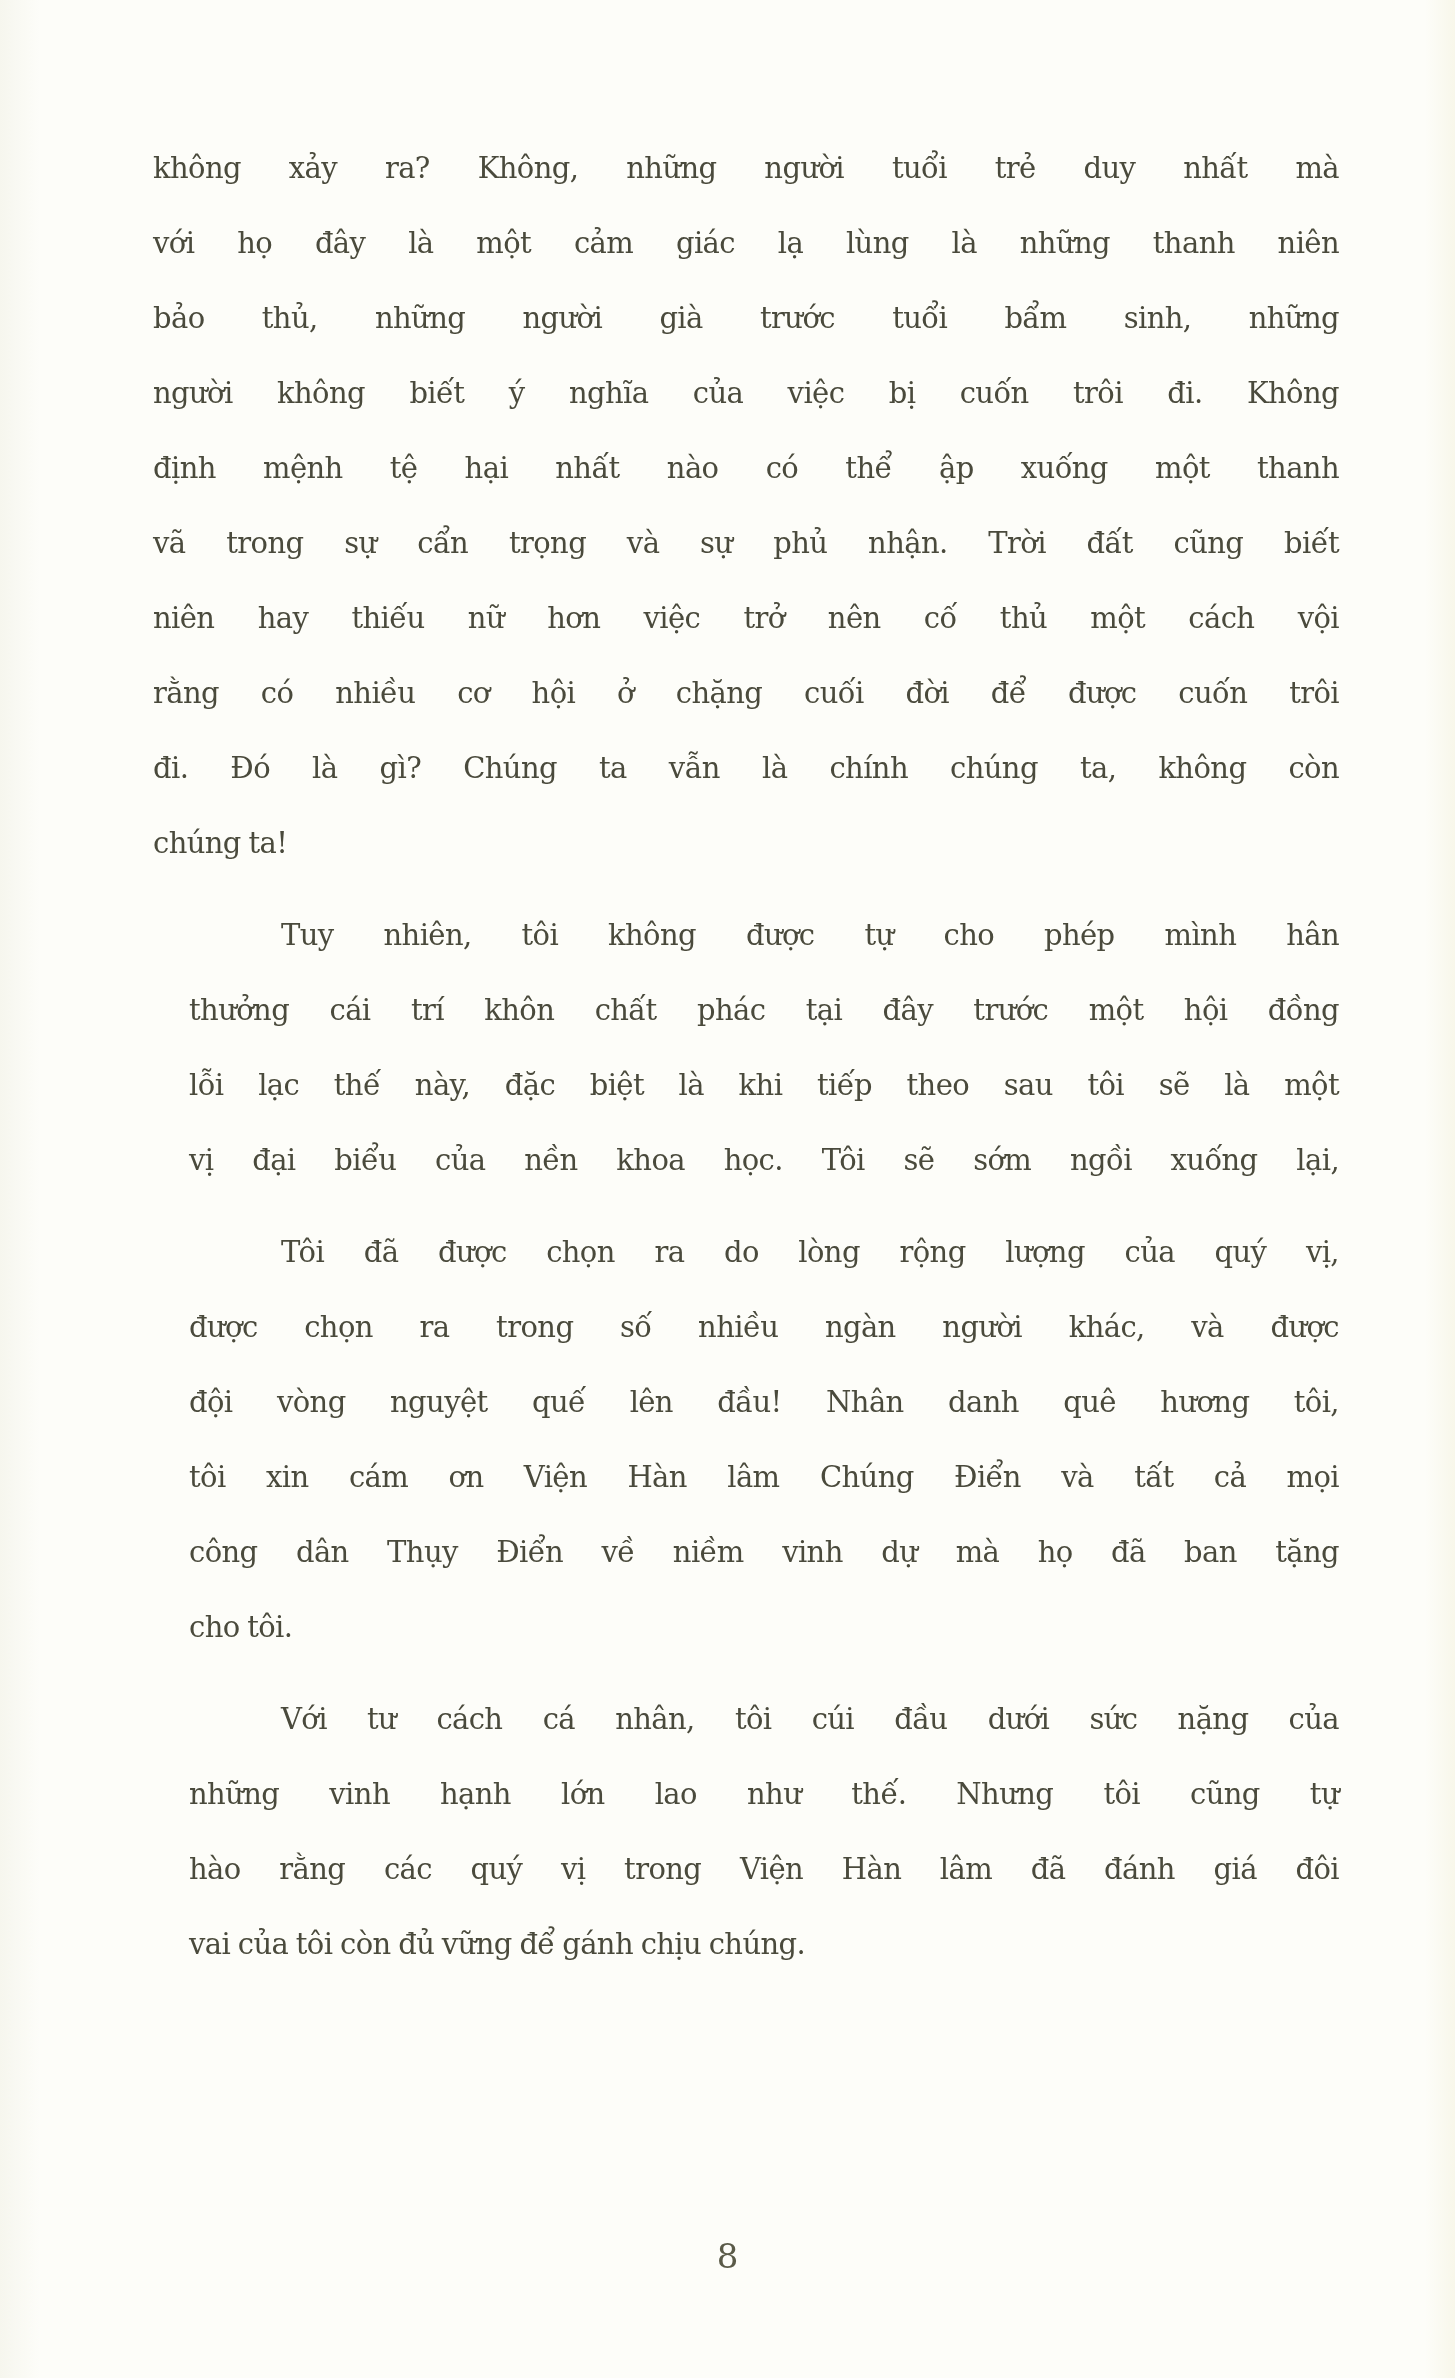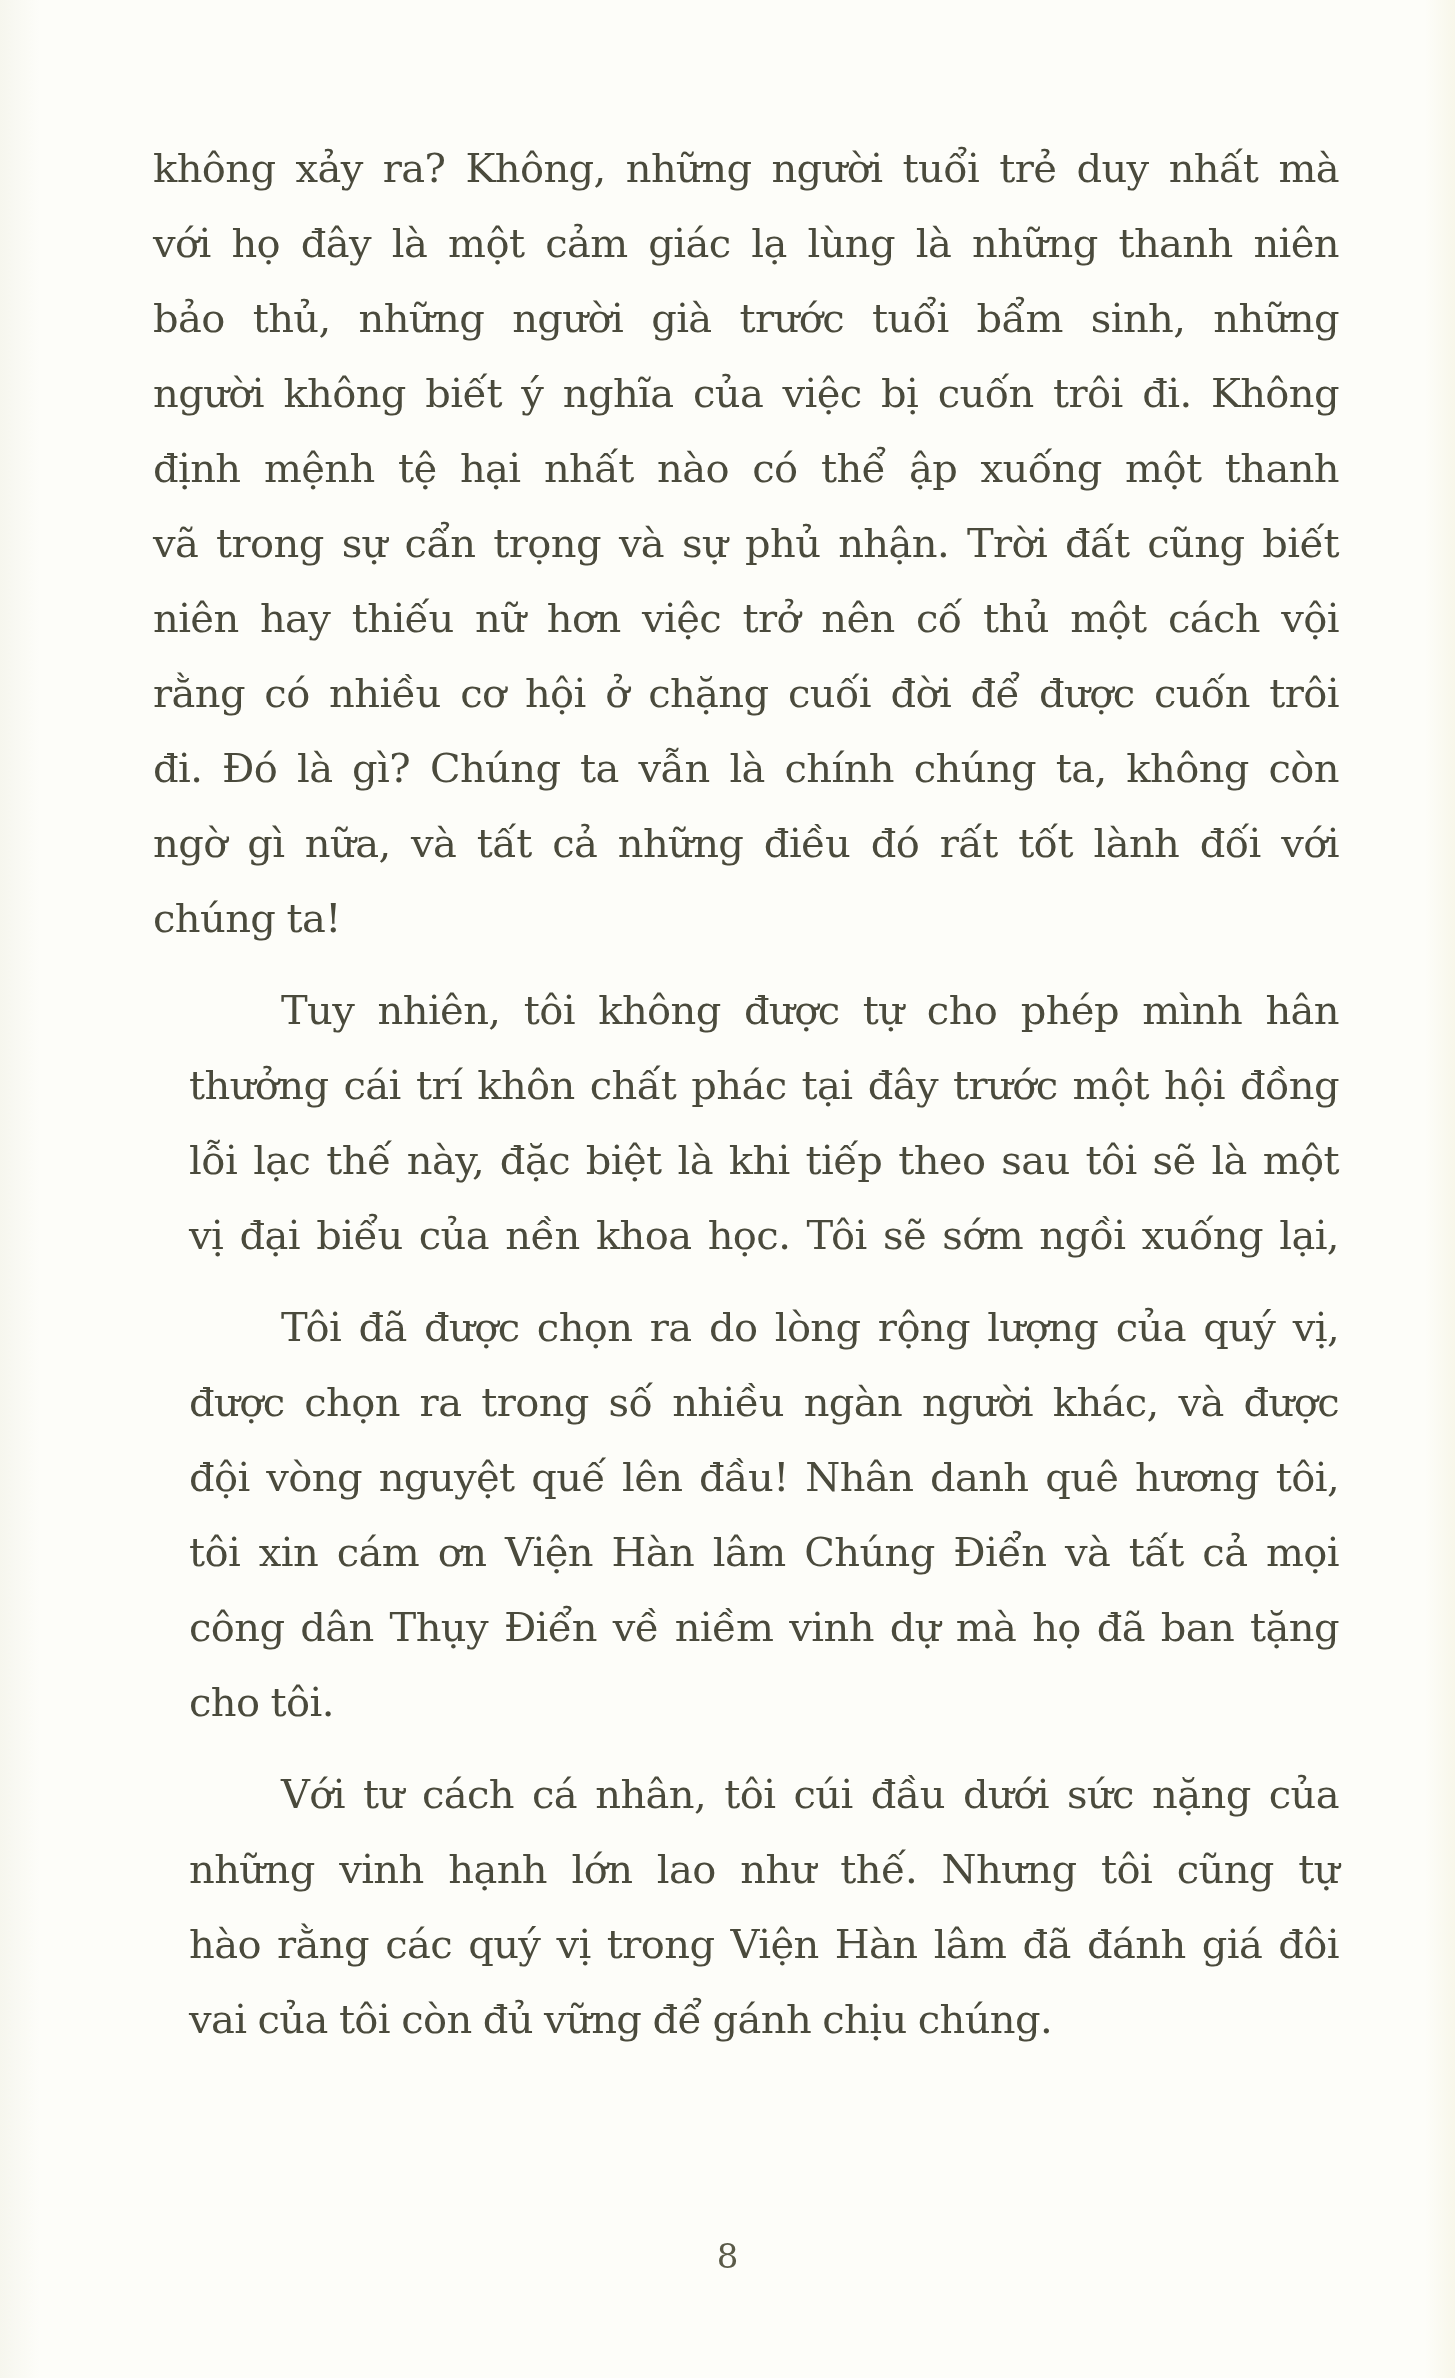--- a/index.html
+++ b/index.html
@@ -28,21 +28,21 @@
       width: 40px;
       height: 2378px;
       background: linear-gradient(to left, rgba(253,253,249,0), #f6f6ee);
     }
     .page-body {
       position: absolute;
       left: 153px;
       top: 131px;
       width: 1186px;
       font-family: "DejaVu Serif", "Liberation Serif", serif;
-      font-size: 40px;
+      font-size: 29px;
       line-height: 75px;
       color: #4a4a3c;
       letter-spacing: -0.6px;
       word-spacing: -1px;
     }
     .para {
       margin: 0 0 17px 0;
       text-align: justify;
       text-align-last: left;
     }
@@ -88,21 +88,20 @@
   <p class="para">
     <span class="line">không xảy ra? Không, những người tuổi trẻ duy nhất mà</span>
     <span class="line">với họ đây là một cảm giác lạ lùng là những thanh niên</span>
     <span class="line">bảo thủ, những người già trước tuổi bẩm sinh, những</span>
     <span class="line">người không biết ý nghĩa của việc bị cuốn trôi đi. Không</span>
     <span class="line">định mệnh tệ hại nhất nào có thể ập xuống một thanh</span>
     <span class="line">vã trong sự cẩn trọng và sự phủ nhận. Trời đất cũng biết</span>
     <span class="line">niên hay thiếu nữ hơn việc trở nên cố thủ một cách vội</span>
     <span class="line">rằng có nhiều cơ hội ở chặng cuối đời để được cuốn trôi</span>
     <span class="line">đi. Đó là gì? Chúng ta vẫn là chính chúng ta, không còn</span>
-    <span class="line">ngờ gì nữa, và tất cả những điều đó rất tốt lành đối với</span>
     <span class="line last">chúng ta!</span>
   </p>
 
   <p class="para indent">
     <span class="line">Tuy nhiên, tôi không được tự cho phép mình hân</span>
     <span class="line">thưởng cái trí khôn chất phác tại đây trước một hội đồng</span>
     <span class="line">lỗi lạc thế này, đặc biệt là khi tiếp theo sau tôi sẽ là một</span>
     <span class="line">vị đại biểu của nền khoa học. Tôi sẽ sớm ngồi xuống lại,</span>
   </p>
 

